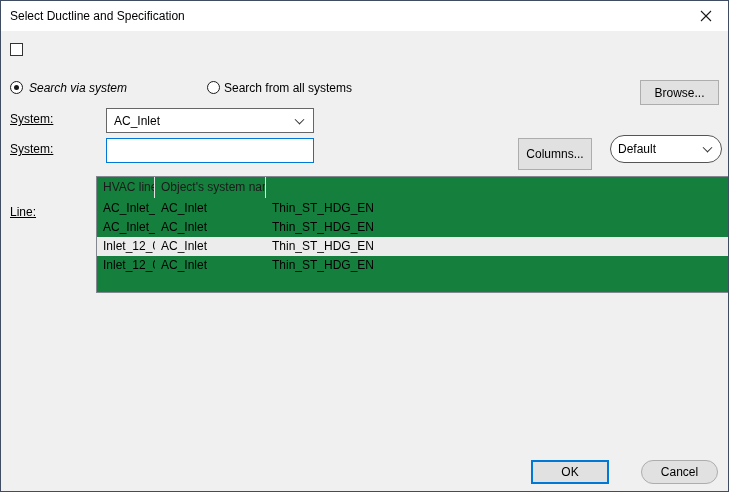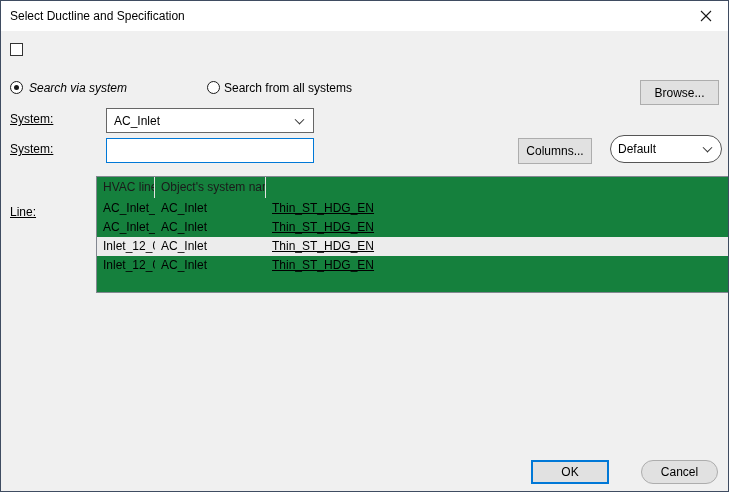--- a/index.html
+++ b/index.html
@@ -28,21 +28,21 @@
   .radio .dot { position:absolute; left:3px; top:3px; width:5px; height:5px; border-radius:50%; background:#1a1a1a; }
   .radio1 { left:9px; top:80px; }
   .radio2 { left:206px; top:80px; }
   .radio-label1 { position:absolute; left:28px; top:80px; line-height:14px; white-space:nowrap;font-style:italic; }
   .radio-label2 { position:absolute; left:223px; top:80px; line-height:14px; white-space:nowrap; }
 
   
   .btn { position:absolute; background:#e1e1e1; border:1px solid #adadad;
          display:flex; align-items:center; justify-content:center; font-size:12px; cursor:pointer; }
   .btn-browse  { left:639px; top:79px;  width:79px; height:25px; }
-  .btn-columns { left:517px; top:137px; width:74px; height:26px; }
+  .btn-columns { left:517px; top:137px; width:74px; height:32px; }
   .btn-ok      { left:530px; top:459px; width:78px; height:24px; border:2px solid #0078d7; }
   .btn-cancel  { left:640px; top:459px; width:77px; height:24px;border-radius:12px; }
 
   
   .lbl { position:absolute; left:9px; white-space:nowrap;text-decoration:underline; }
   .lbl-system { top:111px; }
   .lbl-search { top:141px; }
   .lbl-line   { top:204px; }
 
   
@@ -65,21 +65,21 @@
            background:#15803d; border:1px solid #828790; overflow:hidden; }
   .thead { position:absolute; left:0; top:0; right:17px; height:21px; display:flex; }
   .th { height:21px; line-height:21px; padding-left:6px; border-right:1px solid #e2e2e2;
         white-space:nowrap; overflow:hidden; color:#1a1a1a; }
   .th.c1 { width:58px; }  .th.c2 { width:111px; } .th.c3 { width:185px; } .th.c4 { width:224px; }
   .th.filler { flex:1; border-right:none; }
   .tbody { position:absolute; left:0; top:22px; right:17px; }
   .tr { display:flex; height:19px; line-height:19px; cursor:default; }
   .tr.selected { background:#ececec; }
   .td { padding-left:6px; white-space:nowrap; overflow:hidden; }
-  .td.c1 { width:58px; }  .td.c2 { width:111px; } .td.c3 { width:185px;text-decoration:underline; } .td.c4 { flex:1; }
+  .td.c1 { width:58px; }  .td.c2 { width:111px; } .td.c3 { width:185px; } .td.c4 { flex:1; }
 
   
   .vscroll { position:absolute; top:0; right:0; width:17px; height:115px; background:#f0f0f0; }
   .sb-arrow { position:absolute; left:0; width:17px; height:17px; display:flex; align-items:center; justify-content:center; cursor:pointer; }
   .sb-up { top:0; } .sb-down { bottom:0; }
   .sb-chev { width:6px; height:6px; border-right:1px solid #505050; border-bottom:1px solid #505050; }
   .sb-up .sb-chev   { transform:rotate(-135deg) translate(-1px,-1px); }
   .sb-down .sb-chev { transform:rotate(45deg) translate(-1px,-1px); }
   .sb-thumb { position:absolute; left:0; top:70px; width:17px; height:24px; background:#cdcdcd; cursor:pointer; }
 </style>

